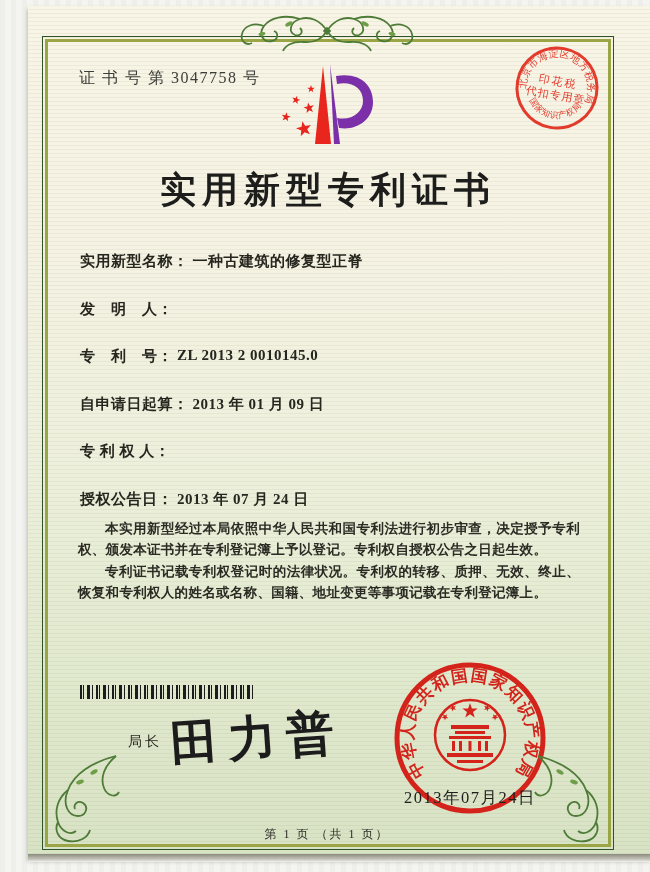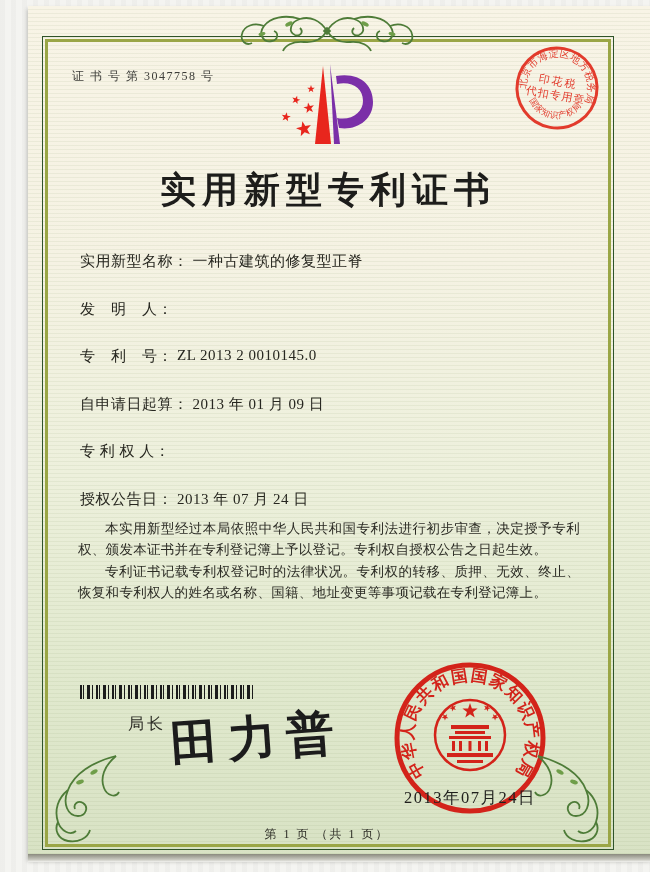--- a/index.html
+++ b/index.html
@@ -19,37 +19,37 @@
       repeating-linear-gradient(0deg, rgba(130,150,100,0.10) 0 1px, rgba(255,255,255,0) 1px 4px),
       linear-gradient(180deg,#f8f4e6 0%,#f5f2e3 30%,#edf0dc 55%,#e1e9ce 78%,#d8e2c4 100%);
     box-shadow:0 3px 4px rgba(60,60,50,0.45);}
   .paper-bottom-shade{position:absolute;left:28px;top:854px;width:622px;height:8px;
     background:linear-gradient(180deg,#8a8a7e,#c9c9c0 70%,#f3f3f0);}
   
   .frame-outer{position:absolute;left:14px;top:30px;width:570px;height:812px;
     border:1.5px solid #2f5329;}
   .frame-inner{position:absolute;inset:2px;border:3px solid #9aa646;}
   .abs{position:absolute;}
-  .cert-no{left:44px;top:62px;font-size:12px;color:#3c3c38;letter-spacing:1.5px;}
+  .cert-no{left:51px;top:62px;font-size:16px;color:#3c3c38;letter-spacing:1.5px;}
   .title{left:14px;top:160px;width:572px;text-align:center;
     font-size:36px;font-weight:bold;color:#1d1d1b;letter-spacing:6px;}
   .fields{left:52px;top:246px;width:505px;font-size:15px;color:#26261f;}
-  .field-row{height:47.6px;display:flex;align-items:flex-start;letter-spacing:0.5px;}
+  .field-row{height:47.6px;display:flex;align-items:flex-start;letter-spacing:0.5px;font-weight:bold;}
   .field-label{white-space:pre;}
   .field-value{white-space:pre;margin-left:4px;}
   .paragraphs{left:50px;top:512px;width:502px;font-size:13.5px;line-height:21.4px;
     color:#2b2b24;text-align:justify;letter-spacing:0.3px;}
-  .paragraphs p{margin:0;text-indent:2em;}
+  .paragraphs p{margin:0;text-indent:2em;font-weight:bold;}
   .barcode{left:52px;top:679px;width:176px;height:14px;
     background:repeating-linear-gradient(90deg,
       #1c1c1c 0 2px, transparent 2px 3.5px,
       #1c1c1c 3.5px 4.5px, transparent 4.5px 7.5px,
       #1c1c1c 7.5px 10.5px, transparent 10.5px 12px,
       #1c1c1c 12px 13px, transparent 13px 16px);}
-  .director{left:100px;top:708px;font-size:16px;color:#2b2b24;letter-spacing:3px;}
+  .director{left:100px;top:727px;font-size:14px;color:#2b2b24;letter-spacing:3px;}
   .signature{left:142px;top:700px;font-size:48px;color:#1c1c1c;
     font-family:"DejaVu Sans",sans-serif;letter-spacing:10px;
     transform:rotate(-4deg);font-weight:bold;}
   .footer{left:14px;top:820px;width:570px;text-align:center;font-size:12px;
     color:#2b2b24;letter-spacing:2px;}
   svg text{font-family:"Liberation Serif","DejaVu Serif",serif;}
 </style>
 </head>
 <body>
 

